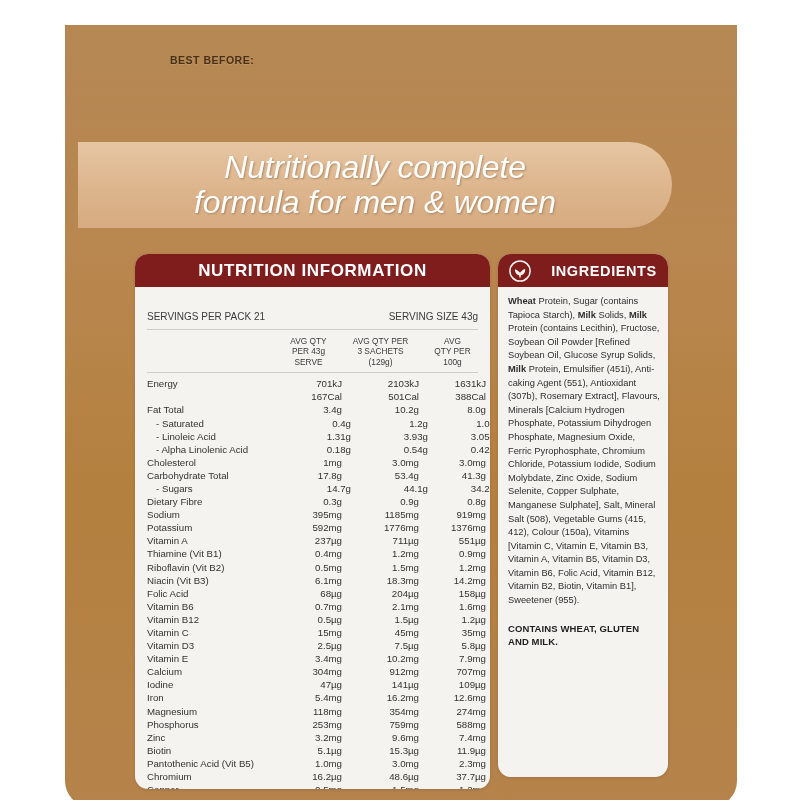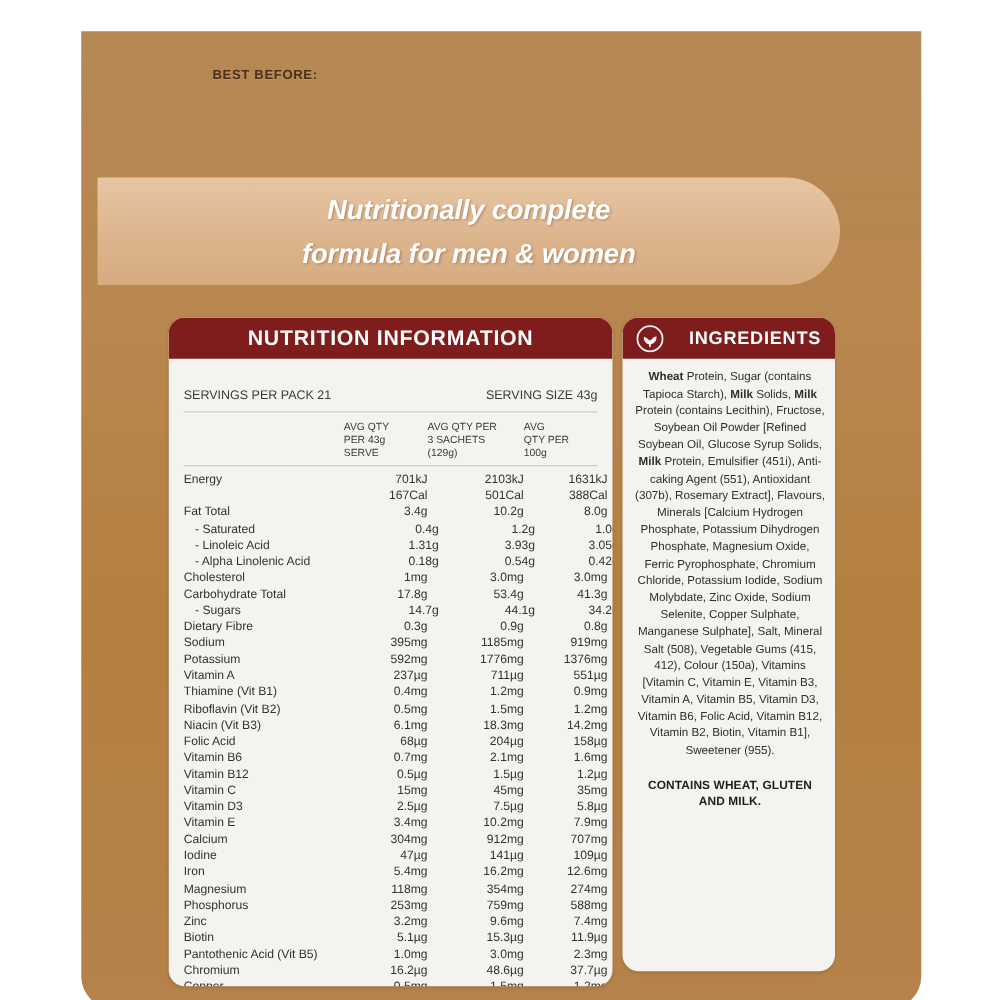--- a/index.html
+++ b/index.html
@@ -58,22 +58,22 @@
     height: 86px;
     background: linear-gradient(180deg, #e6c6a3 0%, #ddb58d 55%, #d6ab81 100%);
     border-radius: 0 44px 44px 0;
     display: flex;
     flex-direction: column;
     align-items: center;
     justify-content: center;
   }
   .headline-line {
     font-style: italic;
-    font-weight: bold;
-    font-size: 22px;
+    font-weight: normal;
+    font-size: 32px;
     line-height: 35px;
     color: #ffffff;
     text-shadow: 1px 1px 2px rgba(120,80,45,0.45);
     letter-spacing: -0.2px;
     white-space: nowrap;
   }
 
   
   .card {
     position: absolute;
@@ -115,21 +115,21 @@
     border-bottom: 1px solid #cfcdc8;
   }
   .colhead-row {
     display: flex;
     padding: 6px 0 5px 0;
     border-bottom: 1px solid #cfcdc8;
   }
   .colhead-spacer { flex: 0 0 128px; }
   .colhead {
     flex: 0 0 67px;
-    text-align: left;
+    text-align: center;
     font-size: 8.3px;
     line-height: 10.4px;
     color: #3a3a38;
     white-space: pre-line;
   }
   .colhead.wide { flex: 0 0 77px; }
   .nut-rows { padding-top: 4px; }
   .nut-row {
     display: flex;
     line-height: 13.1px;
@@ -168,21 +168,21 @@
     width: 22px;
     height: 22px;
     flex: 0 0 22px;
     display: block;
   }
   .ing-body {
     padding: 8px 8px 0 10px;
     font-size: 9.3px;
     line-height: 13.6px;
     color: #2e2e2c;
-    text-align: center;
+    text-align: left;
   }
   .ing-body b { font-weight: bold; }
   .allergen {
     margin-top: 14px;
     font-size: 9.5px;
     line-height: 13px;
     font-weight: bold;
     color: #1d1d1b;
     letter-spacing: 0.1px;
   }

